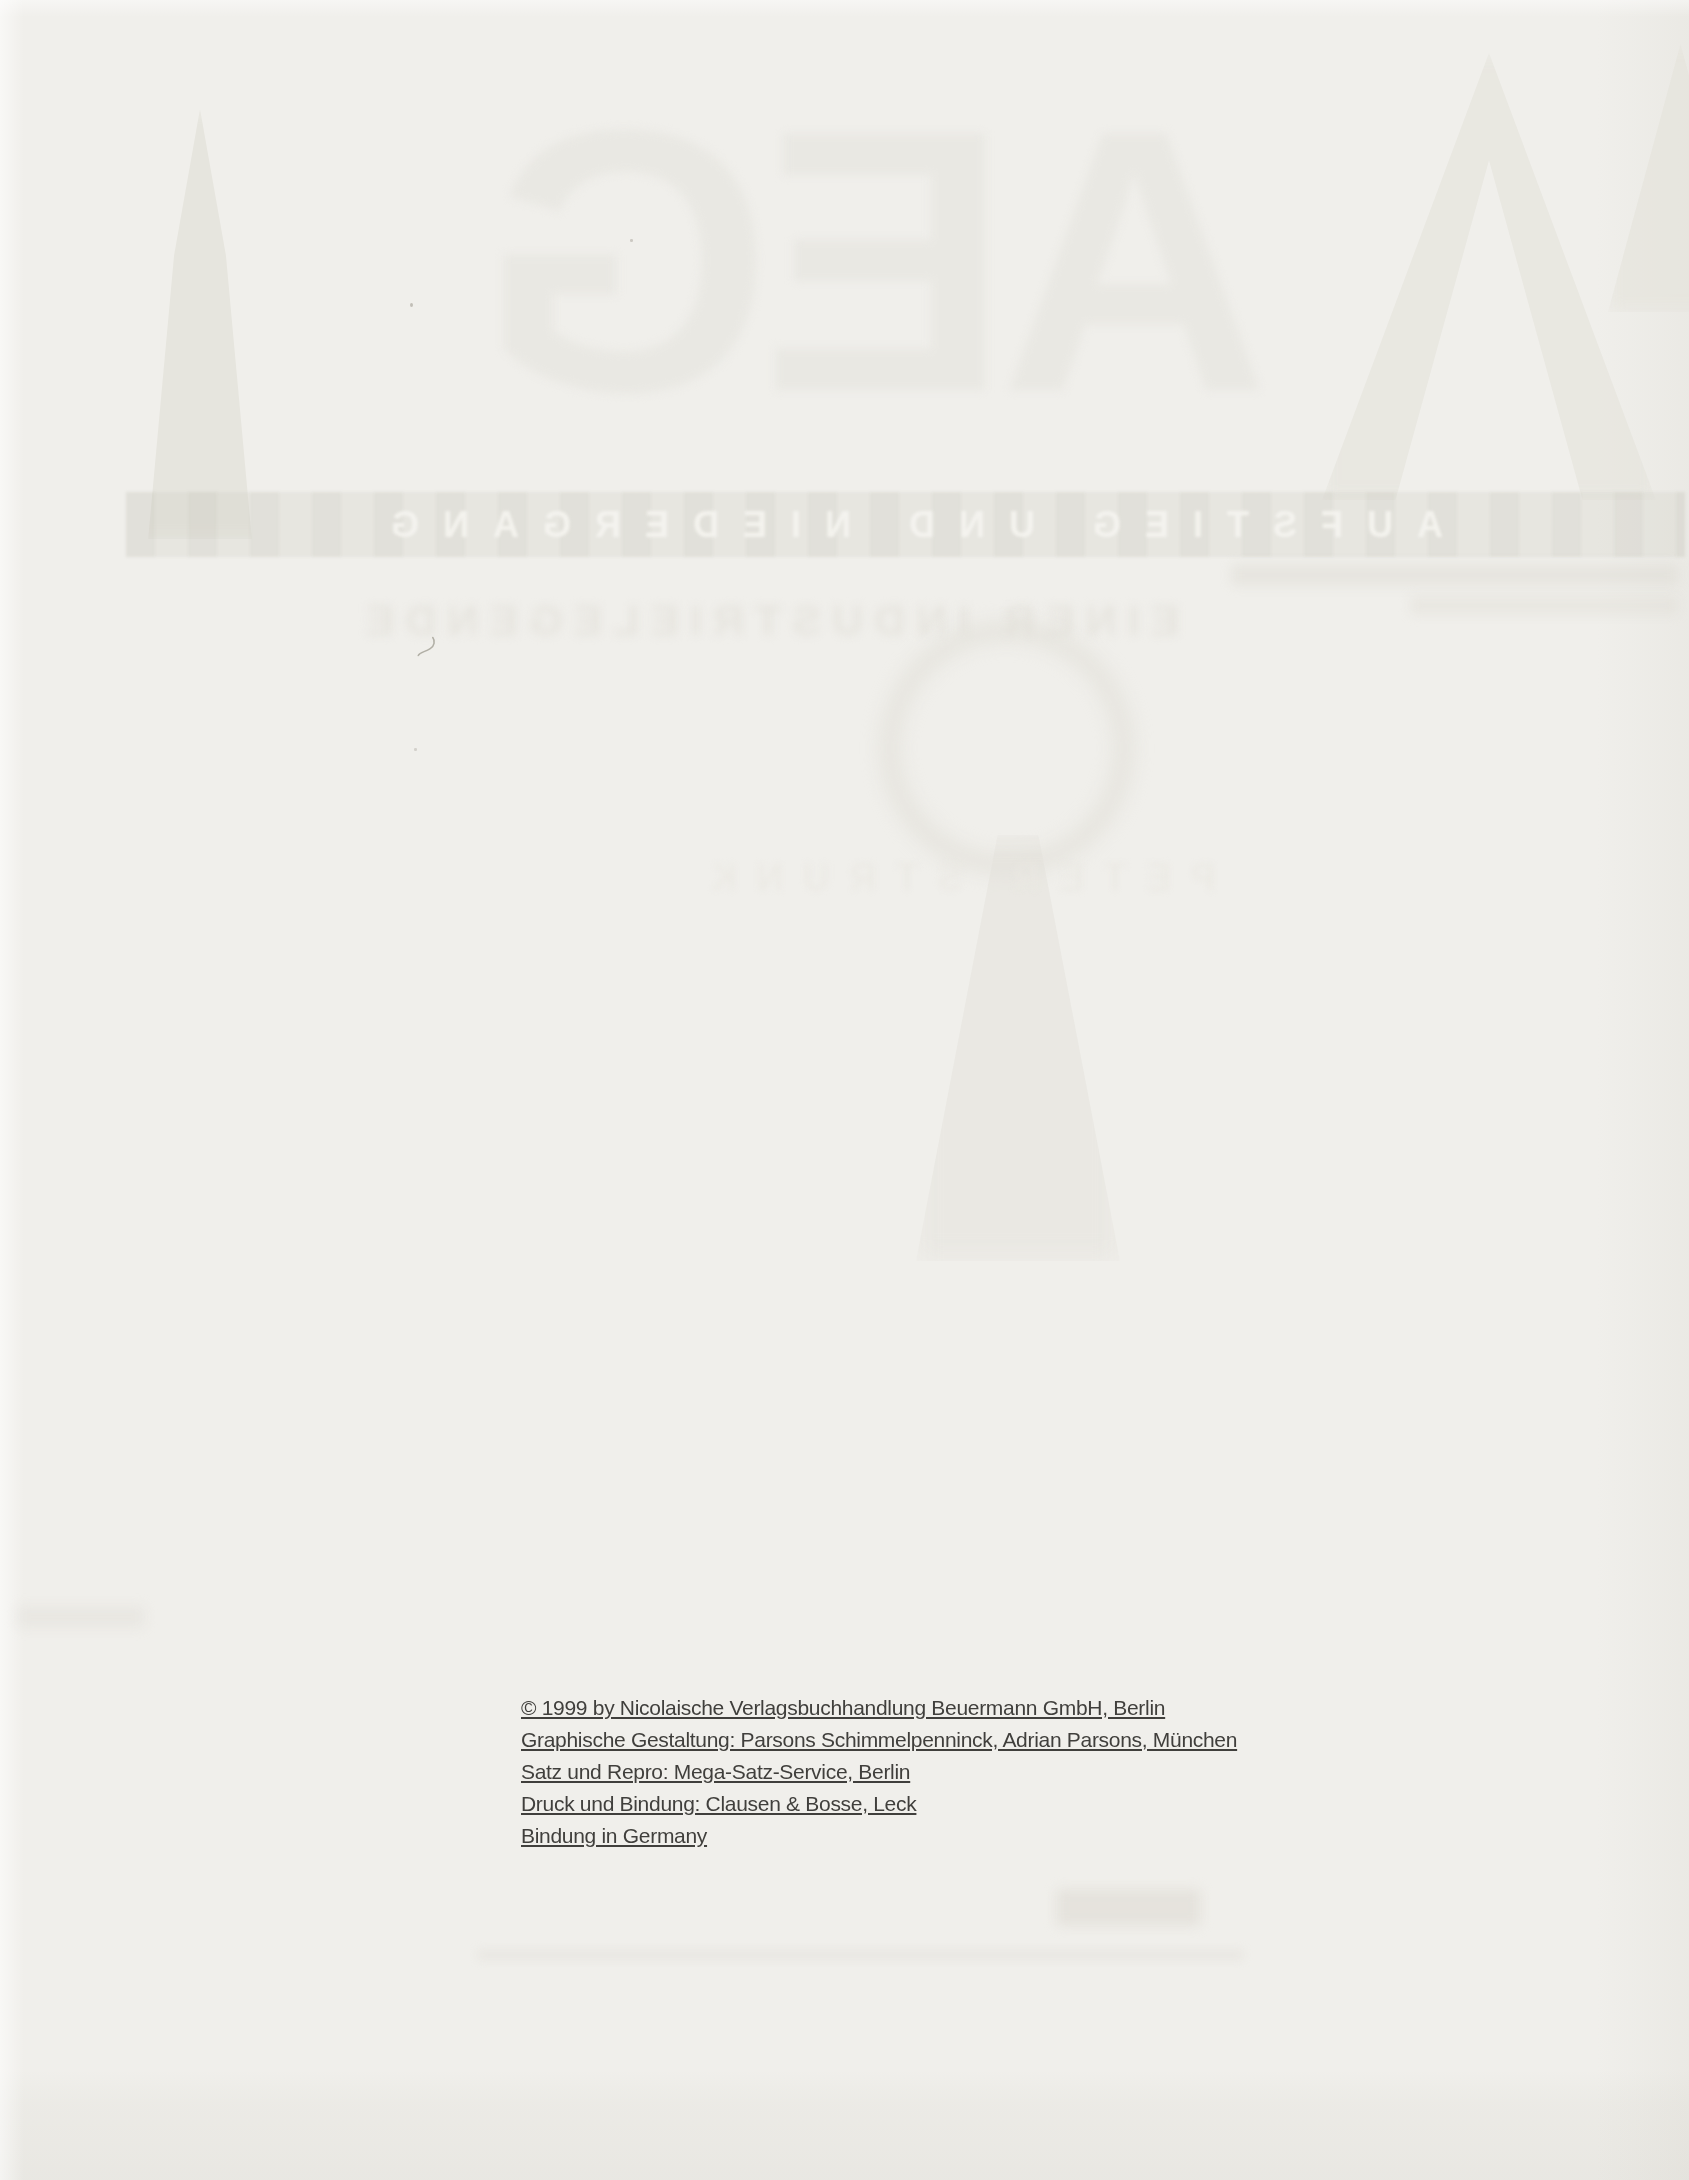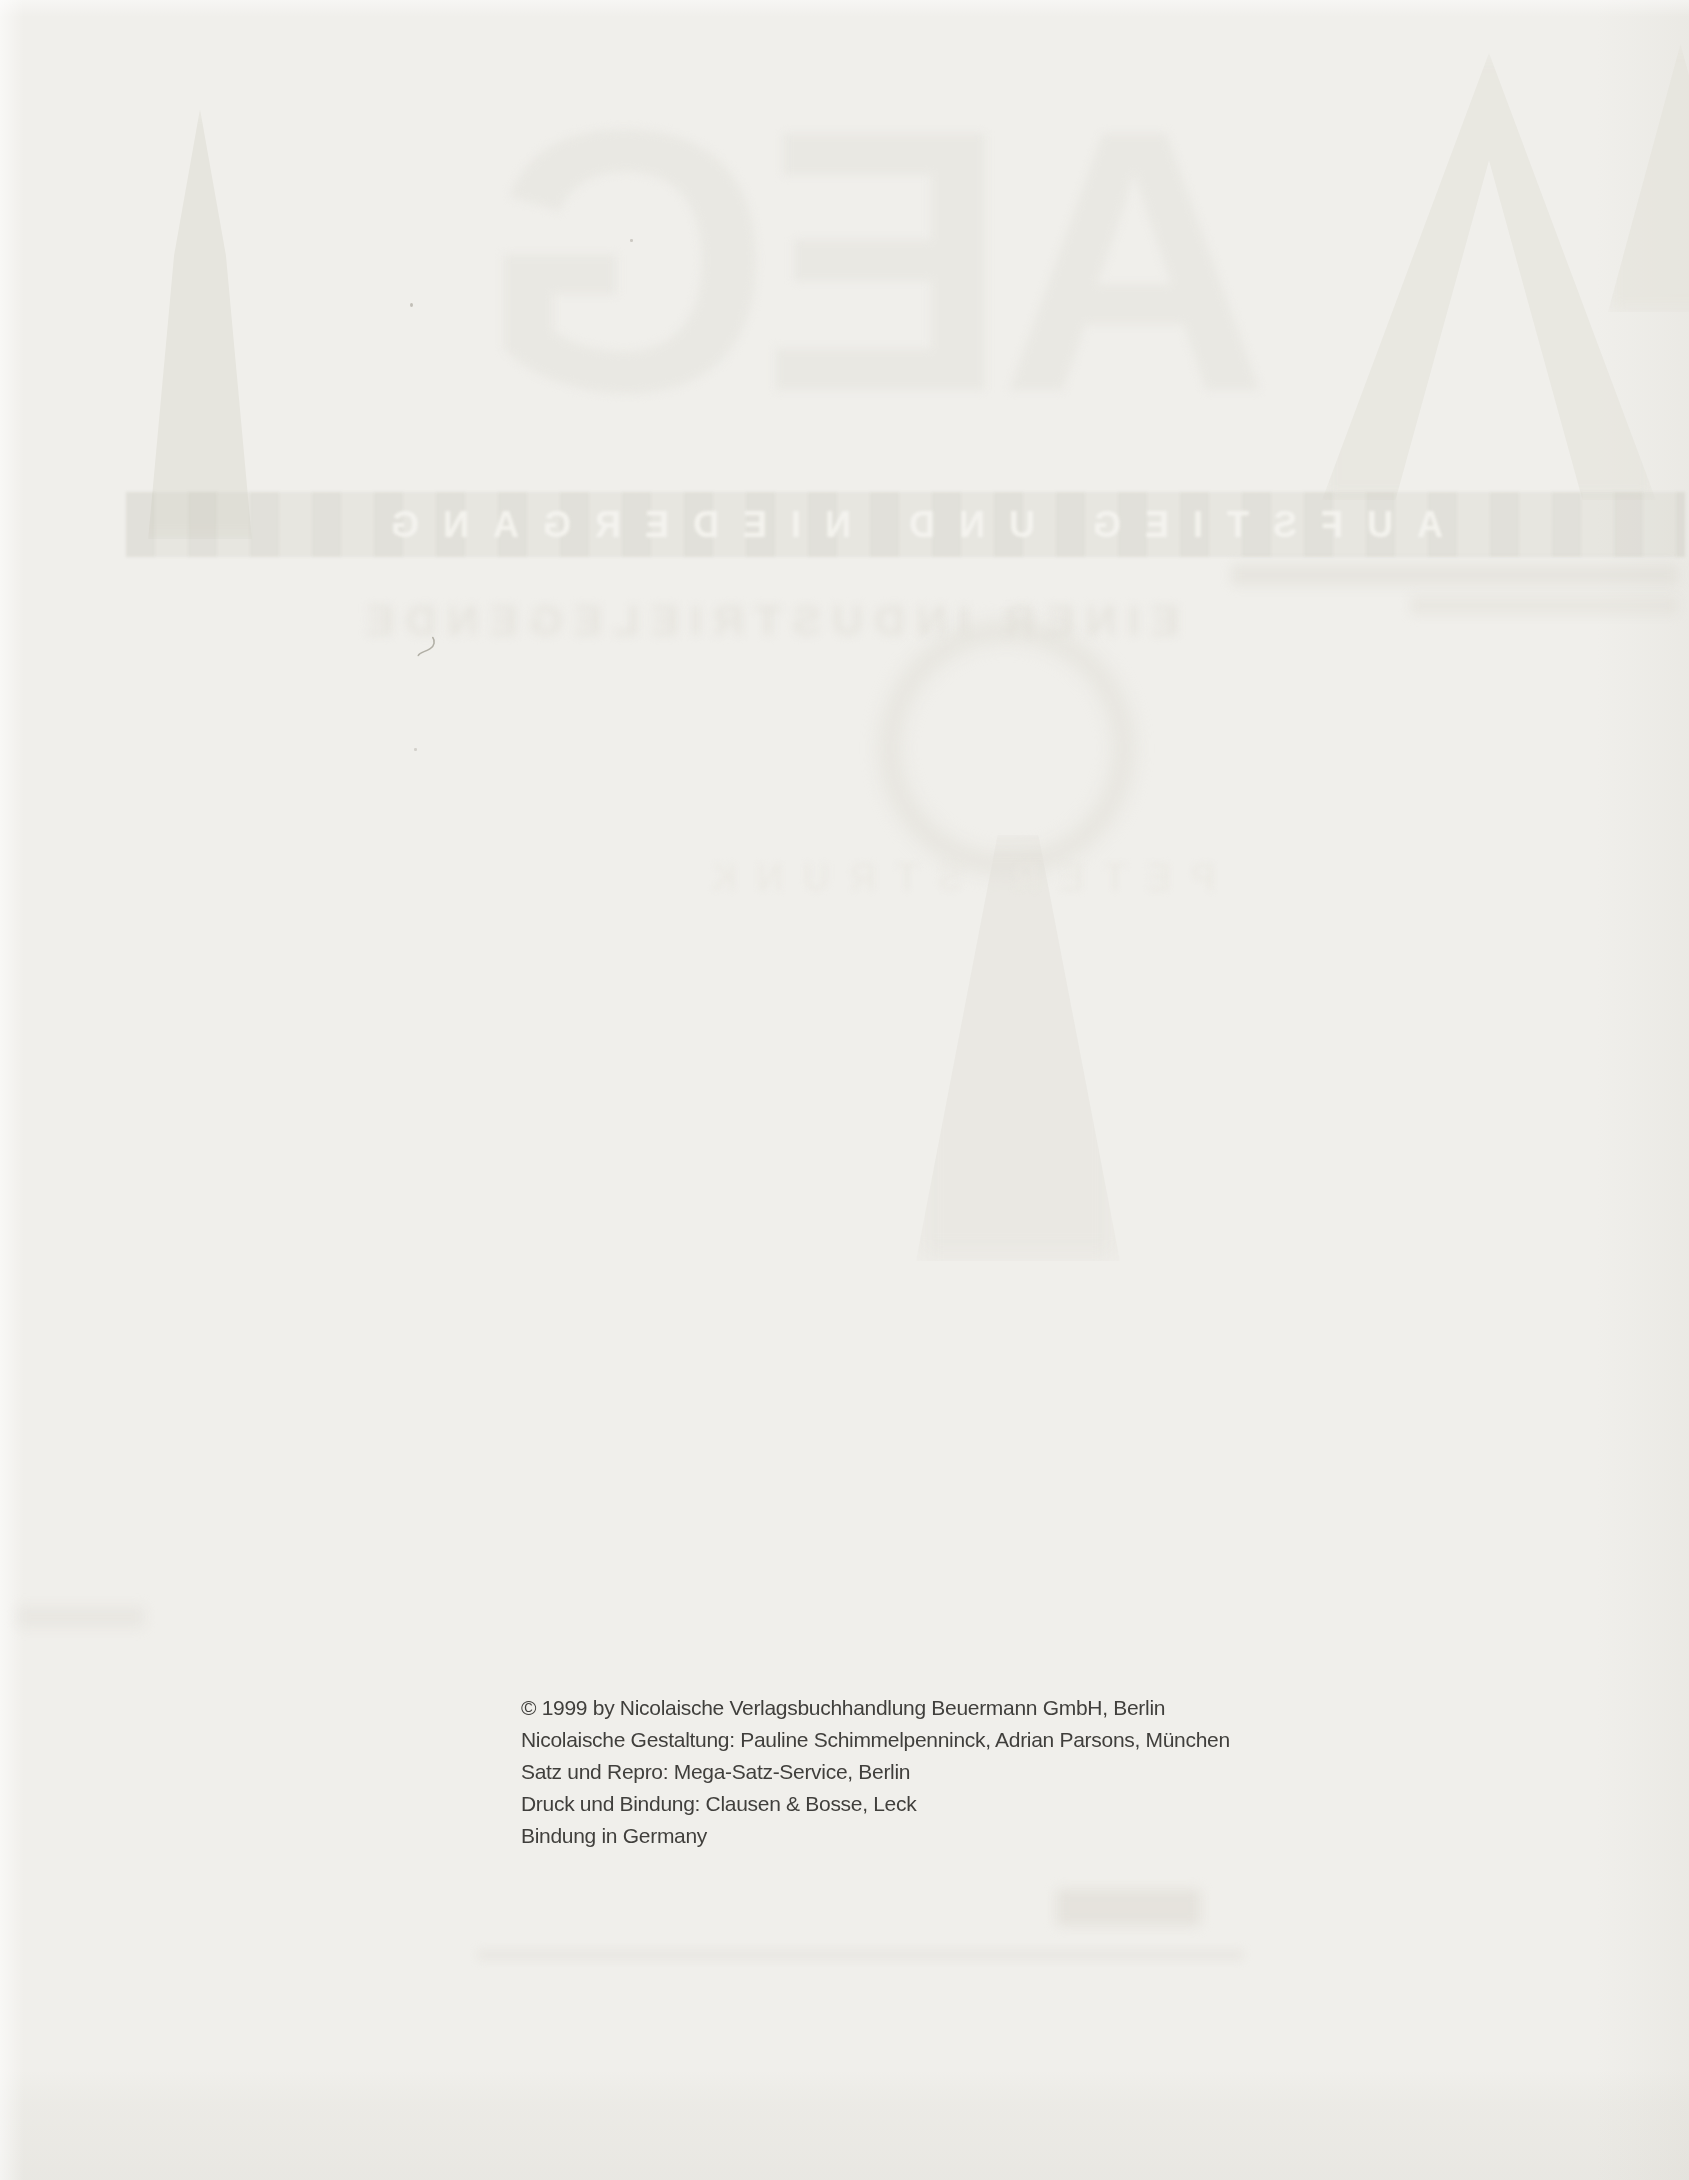--- a/index.html
+++ b/index.html
@@ -95,21 +95,21 @@
   .speck-1{left:410px;top:303px;width:3.4px;height:4.3px;background:#b1aea6;opacity:.75;}
   .speck-2{left:630px;top:239px;width:2.6px;height:2.6px;background:#bcb9b1;opacity:.7;}
   .speck-3{left:414px;top:748px;width:2.6px;height:2.6px;background:#c0bdb5;opacity:.6;}
 
   
   .imprint{
     position:absolute;left:521px;top:1692px;
     font-size:21px;line-height:32px;letter-spacing:-0.3px;
     color:#403f3c;
   }
-  .imprint p{margin:0;white-space:nowrap;}
+  .imprint p{margin:0;white-space:nowrap;text-decoration:underline;}
 </style>
 </head>
 <body>
 
 <div class="page">
 
   <div>
     <div class="ghost ghost-left-spire"></div>
 
     <div class="ghost ghost-aeg mirror">AEG</div>
@@ -137,20 +137,20 @@
 
   <svg class="pen-mark" width="25.6" height="29" viewBox="0 0 30 34">
     <path d="M22 3 C 25 7, 24 13, 19 16 C 13 20, 7 20, 5 24" fill="none" stroke="#a6a399" stroke-width="1.8" stroke-linecap="round" opacity="0.85"></path>
   </svg>
   <div class="speck speck-1"></div>
   <div class="speck speck-2"></div>
   <div class="speck speck-3"></div>
 
   <div class="imprint">
     <p>© 1999 by Nicolaische Verlagsbuchhandlung Beuermann GmbH, Berlin</p>
-    <p>Nicolaische Gestaltung: Pauline Schimmelpenninck, Adrian Parsons, München</p>
+    <p>Graphische Gestaltung: Parsons Schimmelpenninck, Adrian Parsons, München</p>
     <p>Satz und Repro: Mega-Satz-Service, Berlin</p>
     <p>Druck und Bindung: Clausen &amp; Bosse, Leck</p>
     <p>Bindung in Germany</p>
   </div>
 
 </div>
 
 
 </body></html>

